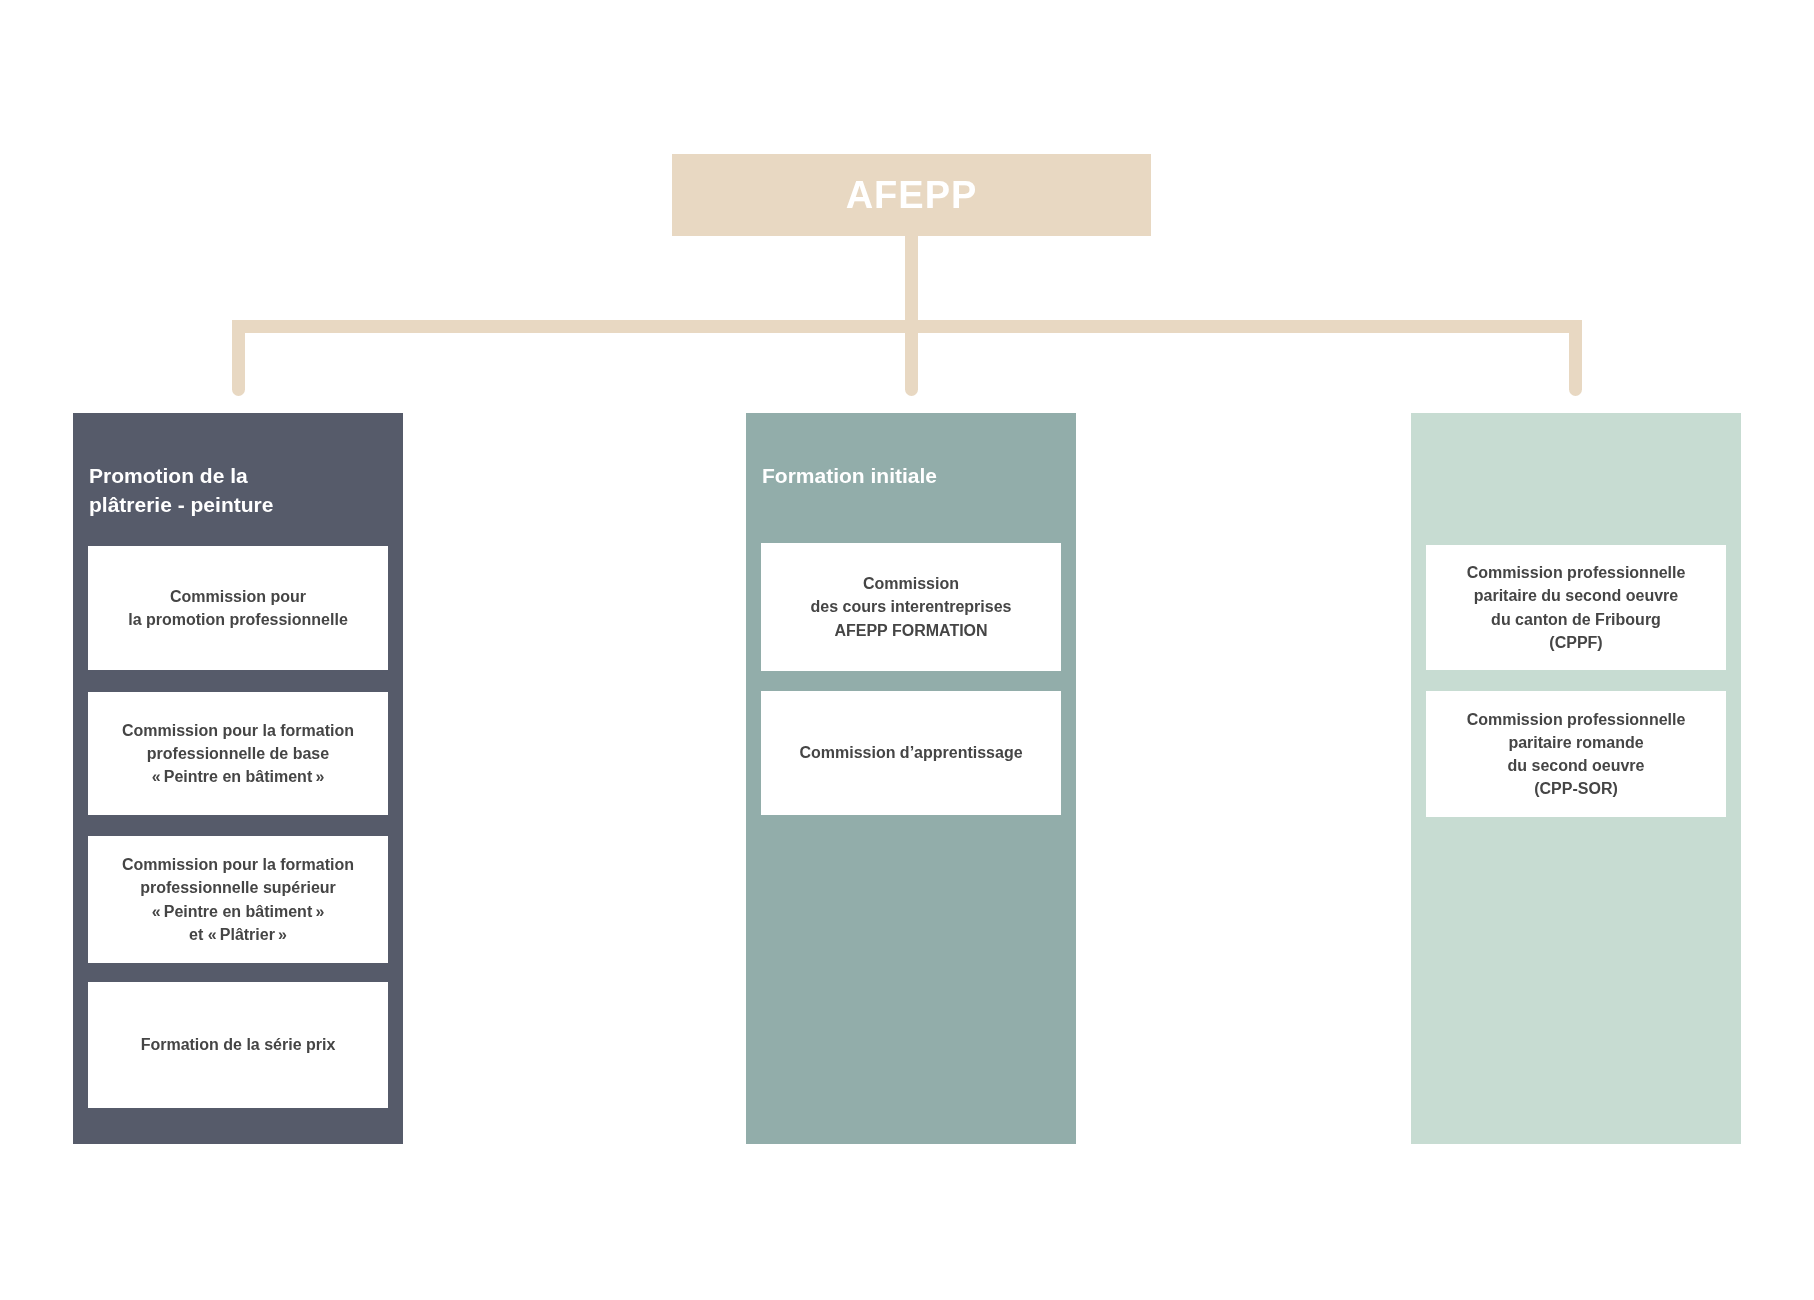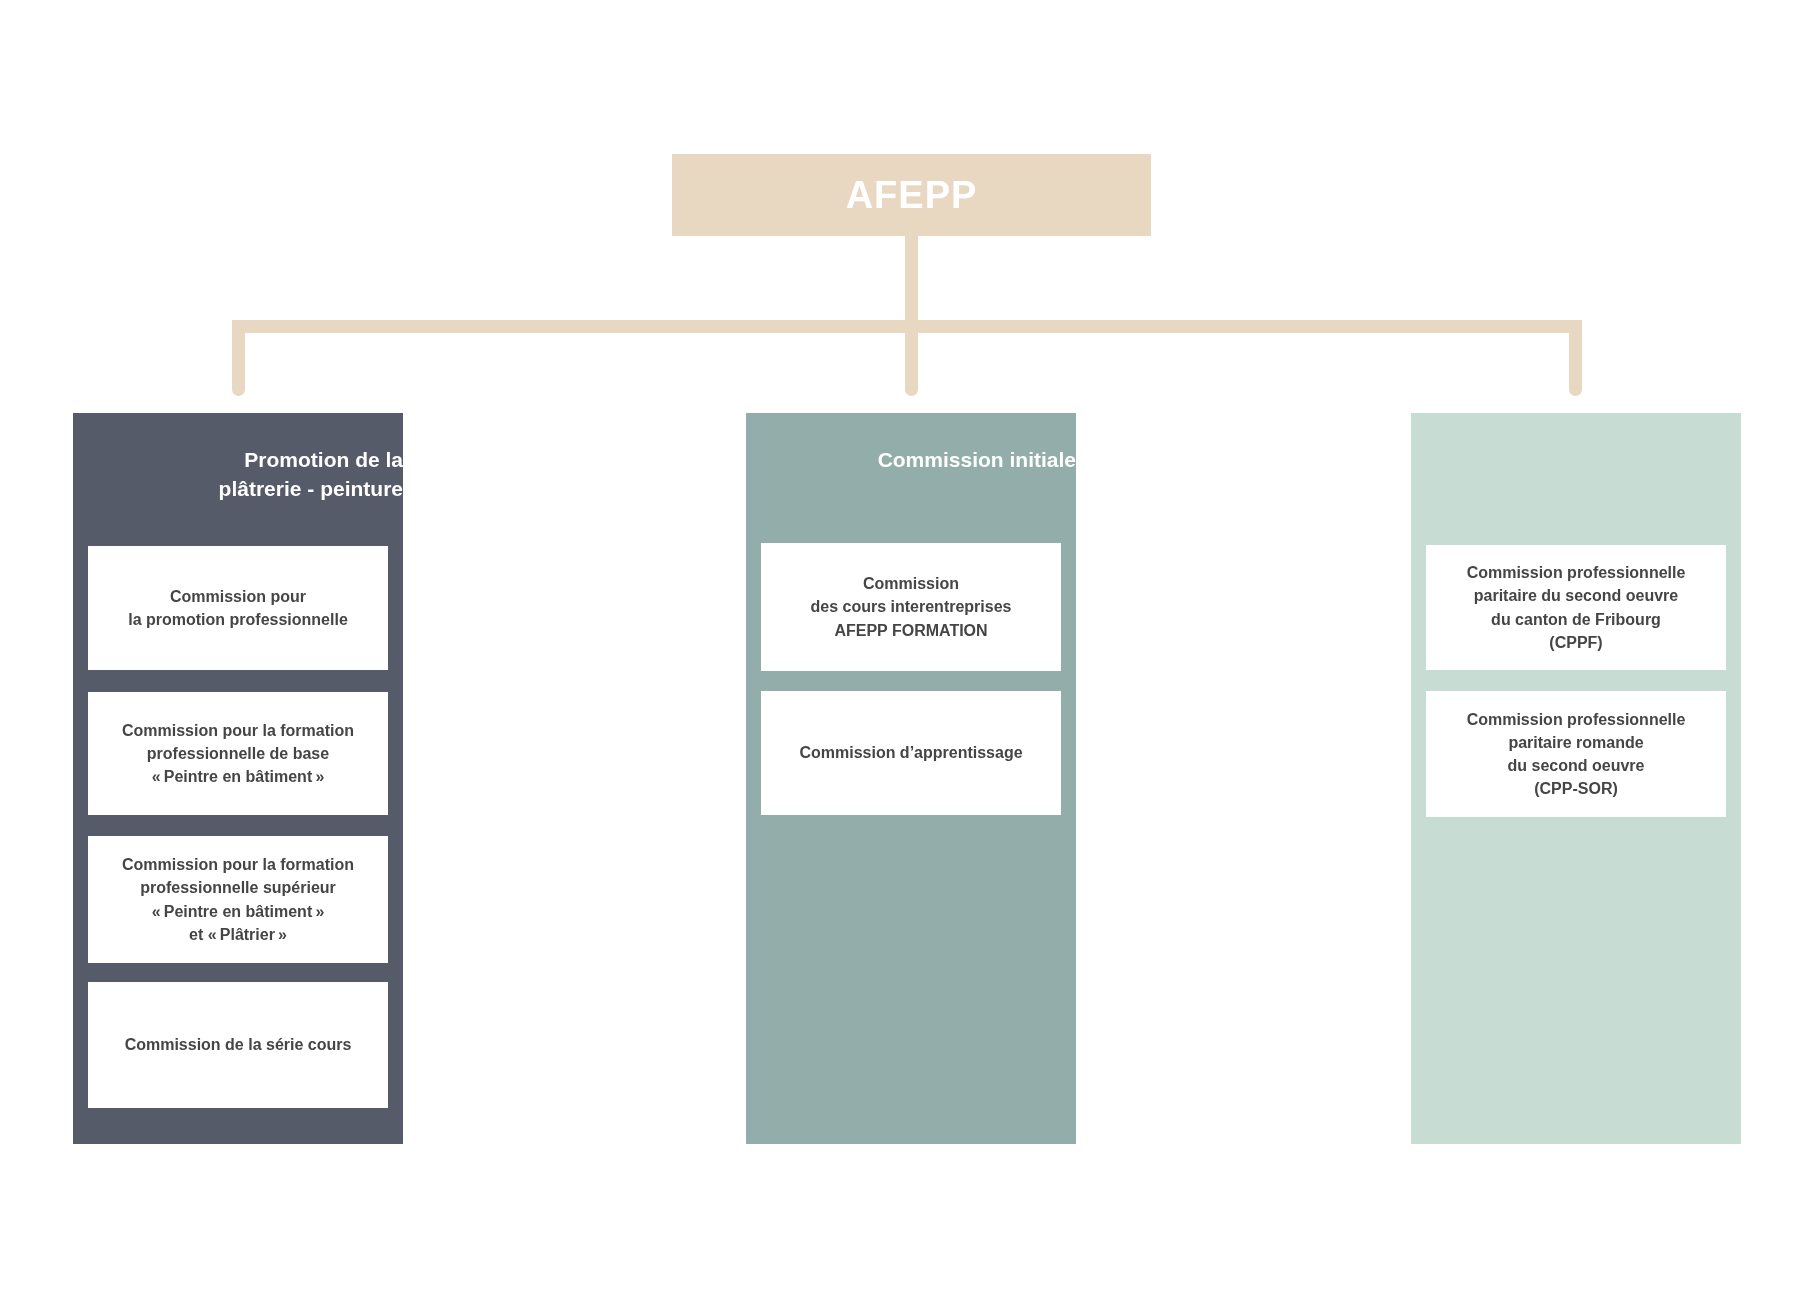--- a/index.html
+++ b/index.html
@@ -25,22 +25,22 @@
   .hbar{left:232px;top:320px;width:1350px;height:13px;}
   .drop{width:13px;top:320px;height:76px;border-radius:0 0 7px 7px;}
   .drop-left{left:232px;}
   .drop-right{left:1569px;}
   
   .column{position:absolute;top:413px;width:330px;height:731px;}
   .col-left{left:73px;background:var(--slate,#565b6a);}
   .col-mid{left:746px;background:var(--sage,#92adaa);}
   .col-right{left:1411px;background:var(--mint,#c7dcd2);}
   .col-title{
-    margin:0;padding-top:33px;
-    text-align:right;color:#ffffff;
+    margin:16px;padding-top:33px;
+    text-align:left;color:#ffffff;
     font-size:21px;font-weight:bold;line-height:1.38;
     white-space:pre-line;
   }
   .card{
     position:absolute;left:15px;width:300px;
     background:#ffffff;
     display:flex;align-items:center;justify-content:center;
     text-align:center;
     color:var(--card-text,#454545);
     font-size:16px;font-weight:bold;line-height:1.45;
@@ -67,25 +67,25 @@
 plâtrerie - peinture</h2>
     <div class="card" style="top:133px;height:124px;text-align:center;">Commission pour
 la promotion professionnelle</div>
     <div class="card" style="top:279px;height:123px;">Commission pour la formation
 professionnelle de base
 « Peintre en bâtiment »</div>
     <div class="card" style="top:423px;height:127px;">Commission pour la formation
 professionnelle supérieur
 « Peintre en bâtiment »
 et « Plâtrier »</div>
-    <div class="card" style="top:569px;height:126px;">Commission de la série cours</div>
+    <div class="card" style="top:569px;height:126px;">Formation de la série prix</div>
   </section>
 
   <section class="column col-mid">
-    <h2 class="col-title">Commission initiale</h2>
+    <h2 class="col-title">Formation initiale</h2>
     <div class="card" style="top:278px;height:124px;">Commission d’apprentissage</div>
     <div class="card" style="top:130px;height:128px;">Commission
 des cours interentreprises
 AFEPP FORMATION</div>
   </section>
 
   <section class="column col-right">
     <div class="card" style="top:132px;height:125px;">Commission professionnelle
 paritaire du second oeuvre
 du canton de Fribourg

